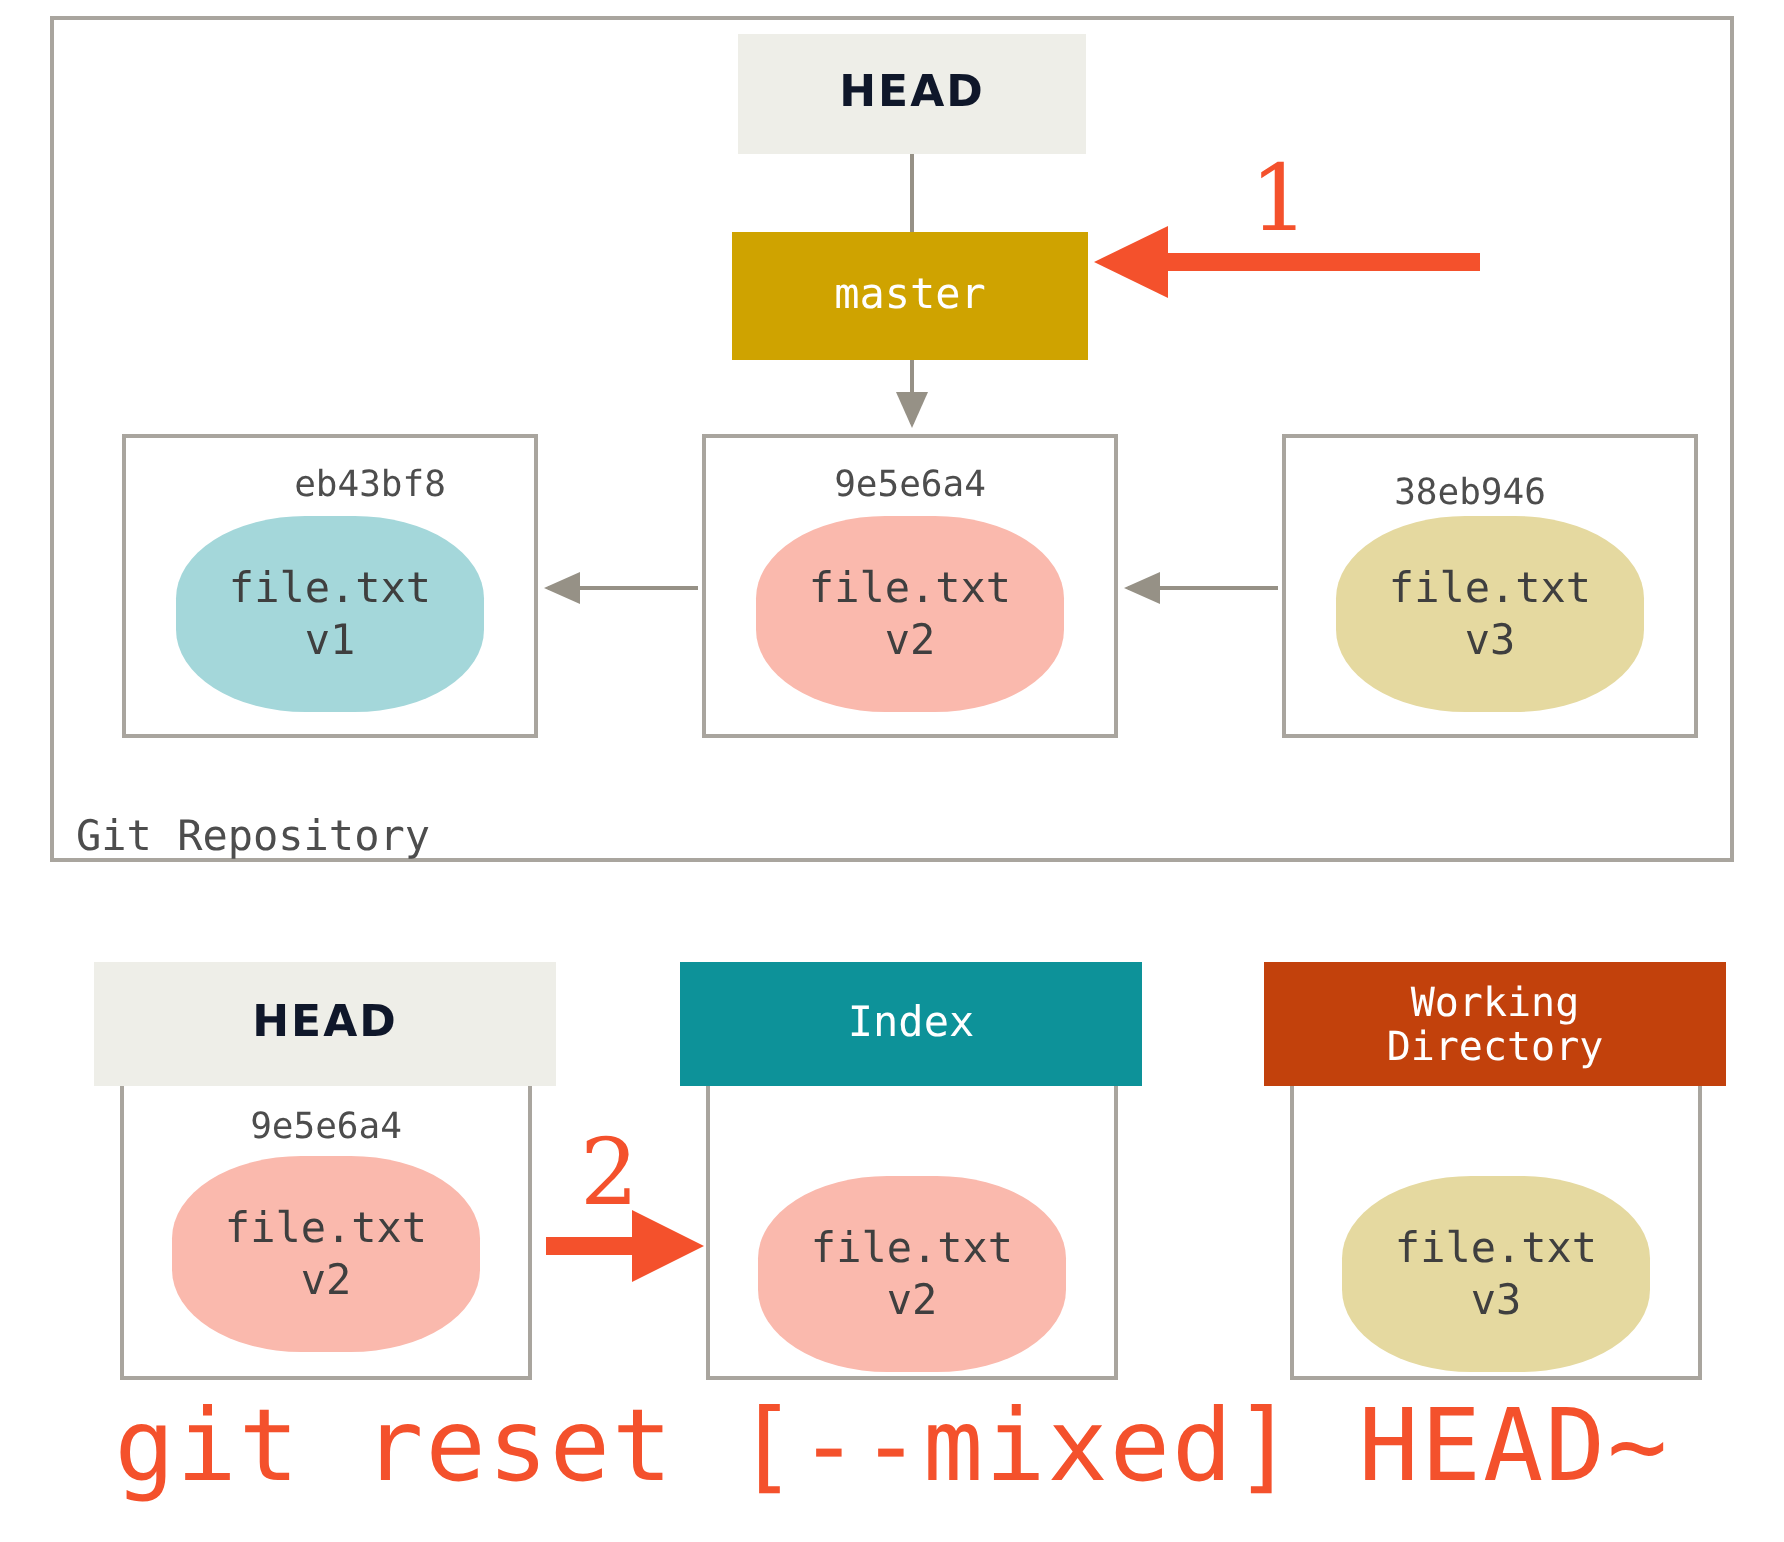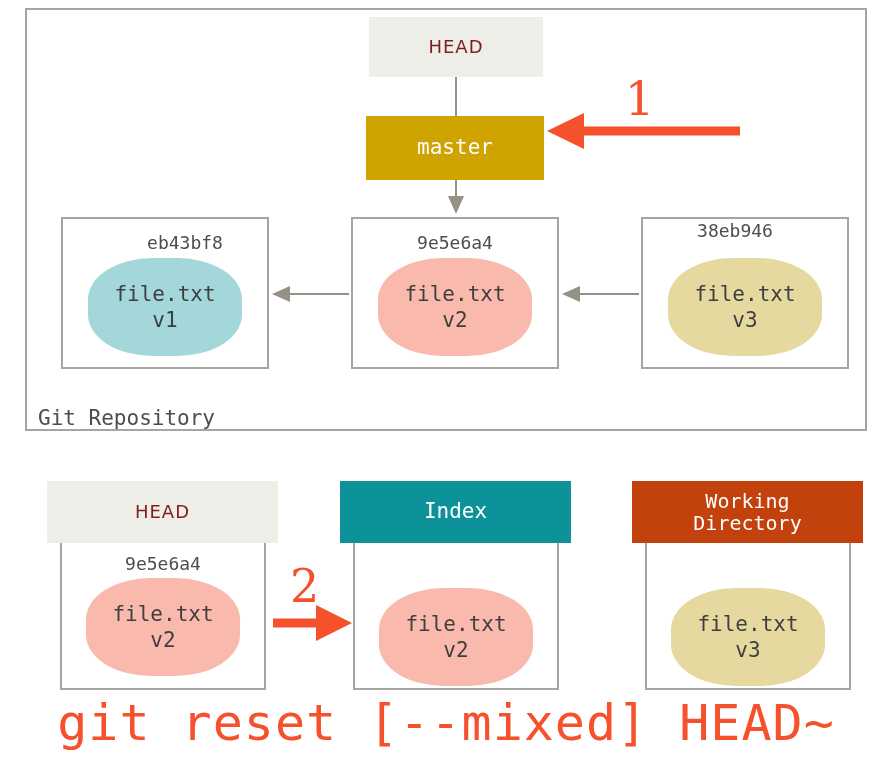--- a/index.html
+++ b/index.html
@@ -51,24 +51,24 @@
     box-sizing: border-box;
     display: flex;
     align-items: center;
     justify-content: center;
     text-align: center;
     line-height: 1.12;
   }
 
   .head-box {
     background: #eeeee8;
-    color: #7f1d1d;
+    color: #0f172a;
     font-family: "DejaVu Sans", "Liberation Sans", sans-serif;
-    font-weight: normal;
-    font-size: 18px;
+    font-weight: bold;
+    font-size: 22px;
     letter-spacing: 1px;
   }
   .master-box {
     background: #cfa300;
     color: #ffffff;
     font-size: 21px;
   }
   .index-box {
     background: #0d9299;
     color: #ffffff;
@@ -158,21 +158,21 @@
   </div>
 
   <div class="plain-box" style="left:351px; top:217px; width:208px; height:152px;"></div>
   <div class="commit-hash" style="left:351px; top:232px; width:208px;">9e5e6a4</div>
   <div class="blob blob-pink" style="left:378px; top:258px; width:154px; height:98px;">
     <span>file.txt</span>
     <span>v2</span>
   </div>
 
   <div class="plain-box" style="left:641px; top:217px; width:208px; height:152px;"></div>
-  <div class="commit-hash" style="left:641px; top:220px; width:188px;">38eb946</div>
+  <div class="commit-hash" style="left:641px; top:236px; width:188px;">38eb946</div>
   <div class="blob blob-yellow" style="left:668px; top:258px; width:154px; height:98px;">
     <span>file.txt</span>
     <span>v3</span>
   </div>
 
   <div class="plain-box" style="left:60px; top:540px; width:206px; height:150px;"></div>
   <div class="solid-box head-box" style="left:47px; top:481px; width:231px; height:62px;">HEAD</div>
   <div class="commit-hash" style="left:60px; top:553px; width:206px;">9e5e6a4</div>
   <div class="blob blob-pink" style="left:86px; top:578px; width:154px; height:98px;">
     <span>file.txt</span>

